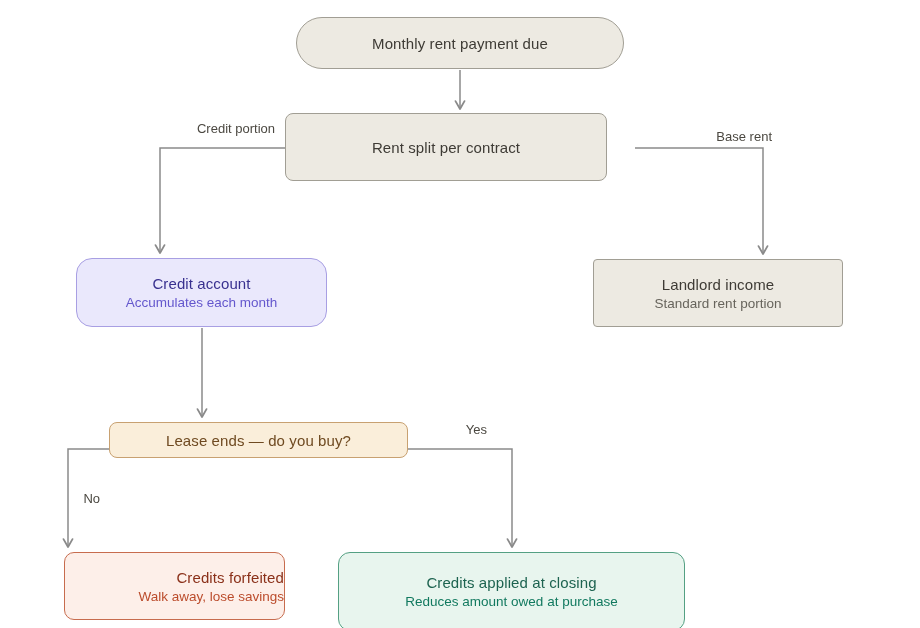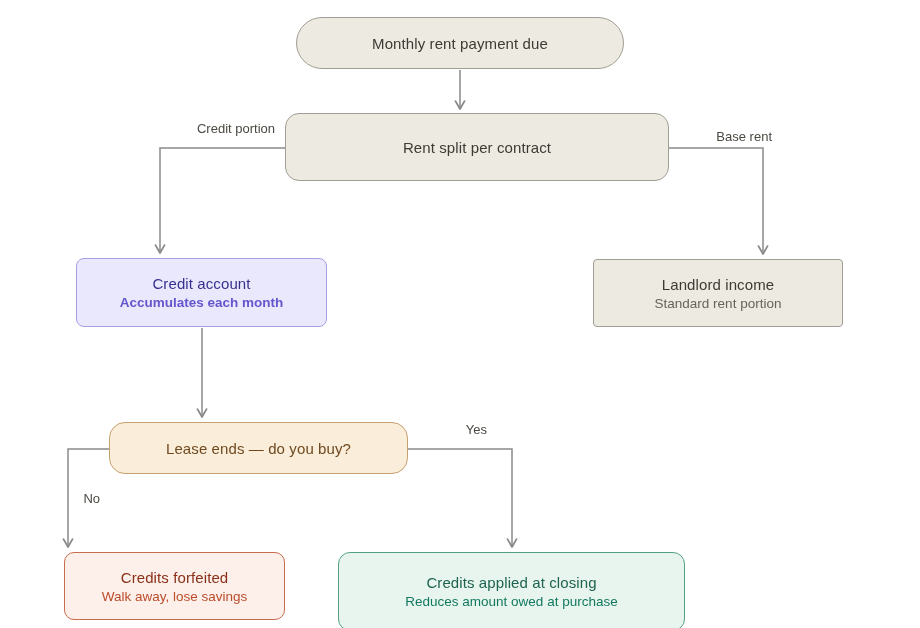--- a/index.html
+++ b/index.html
@@ -25,38 +25,38 @@
   }
   .node .title { font-size: 15px; font-weight: 400; letter-spacing: 0.1px; }
   .node .sub   { font-size: 13.5px; font-weight: 400; }
 
   .n-neutral { background: #edeae2; border: 1.4px solid #a19e94; }
   .n-neutral .title { color: #3e3b35; }
   .n-neutral .sub   { color: #67645c; }
 
   .n-purple { background: #eae8fc; border: 1.4px solid #a89fe3; }
   .n-purple .title { color: #38308f; }
-  .n-purple .sub   { color: #6457cd; font-weight: bold; }
+  .n-purple .sub   { color: #6457cd; }
 
   .n-orange { background: #faeeda; border: 1.4px solid #c8a171; }
   .n-orange .title { color: #6f4a21; }
 
-  .n-red { background: #fdefe9; border: 1.4px solid #c76c4e; }
+  .n-red { background: #fdefe9; border: 1.4px solid #c76c4e; align-items: flex-end; }
   .n-red .title { color: #8a3019; }
   .n-red .sub   { color: #bb4c2c; }
 
   .n-green { background: #e8f5ee; border: 1.4px solid #54a083; }
   .n-green .title { color: #1d6350; }
   .n-green .sub   { color: #11795f; }
 
   .pill     { left: 296px; top: 17px;  width: 328px; height: 52px; border-radius: 26px; }
-  .split    { left: 285px; top: 113px; width: 384px; height: 68px; border-radius: 14px; }
-  .credit   { left: 76px;  top: 258px; width: 251px; height: 69px; border-radius: 8px; }
+  .split    { left: 285px; top: 113px; width: 322px; height: 68px; border-radius: 8px; }
+  .credit   { left: 76px;  top: 258px; width: 251px; height: 69px; border-radius: 16px; }
   .landlord { left: 593px; top: 259px; width: 250px; height: 68px; border-radius: 4px; }
-  .decision { left: 109px; top: 422px; width: 299px; height: 52px; border-radius: 16px; }
+  .decision { left: 109px; top: 422px; width: 299px; height: 36px; border-radius: 8px; }
   .forfeit  { left: 64px;  top: 552px; width: 221px; height: 68px; border-radius: 10px; }
   .applied  { left: 338px; top: 552px; width: 347px; height: 79px; border-radius: 12px; }
 
   .edge-label {
     position: absolute;
     font-size: 13px;
     color: #4b4841;
     text-align: right;
   }
   .lbl-credit-portion { left: 155px; top: 121px; width: 120px; }

